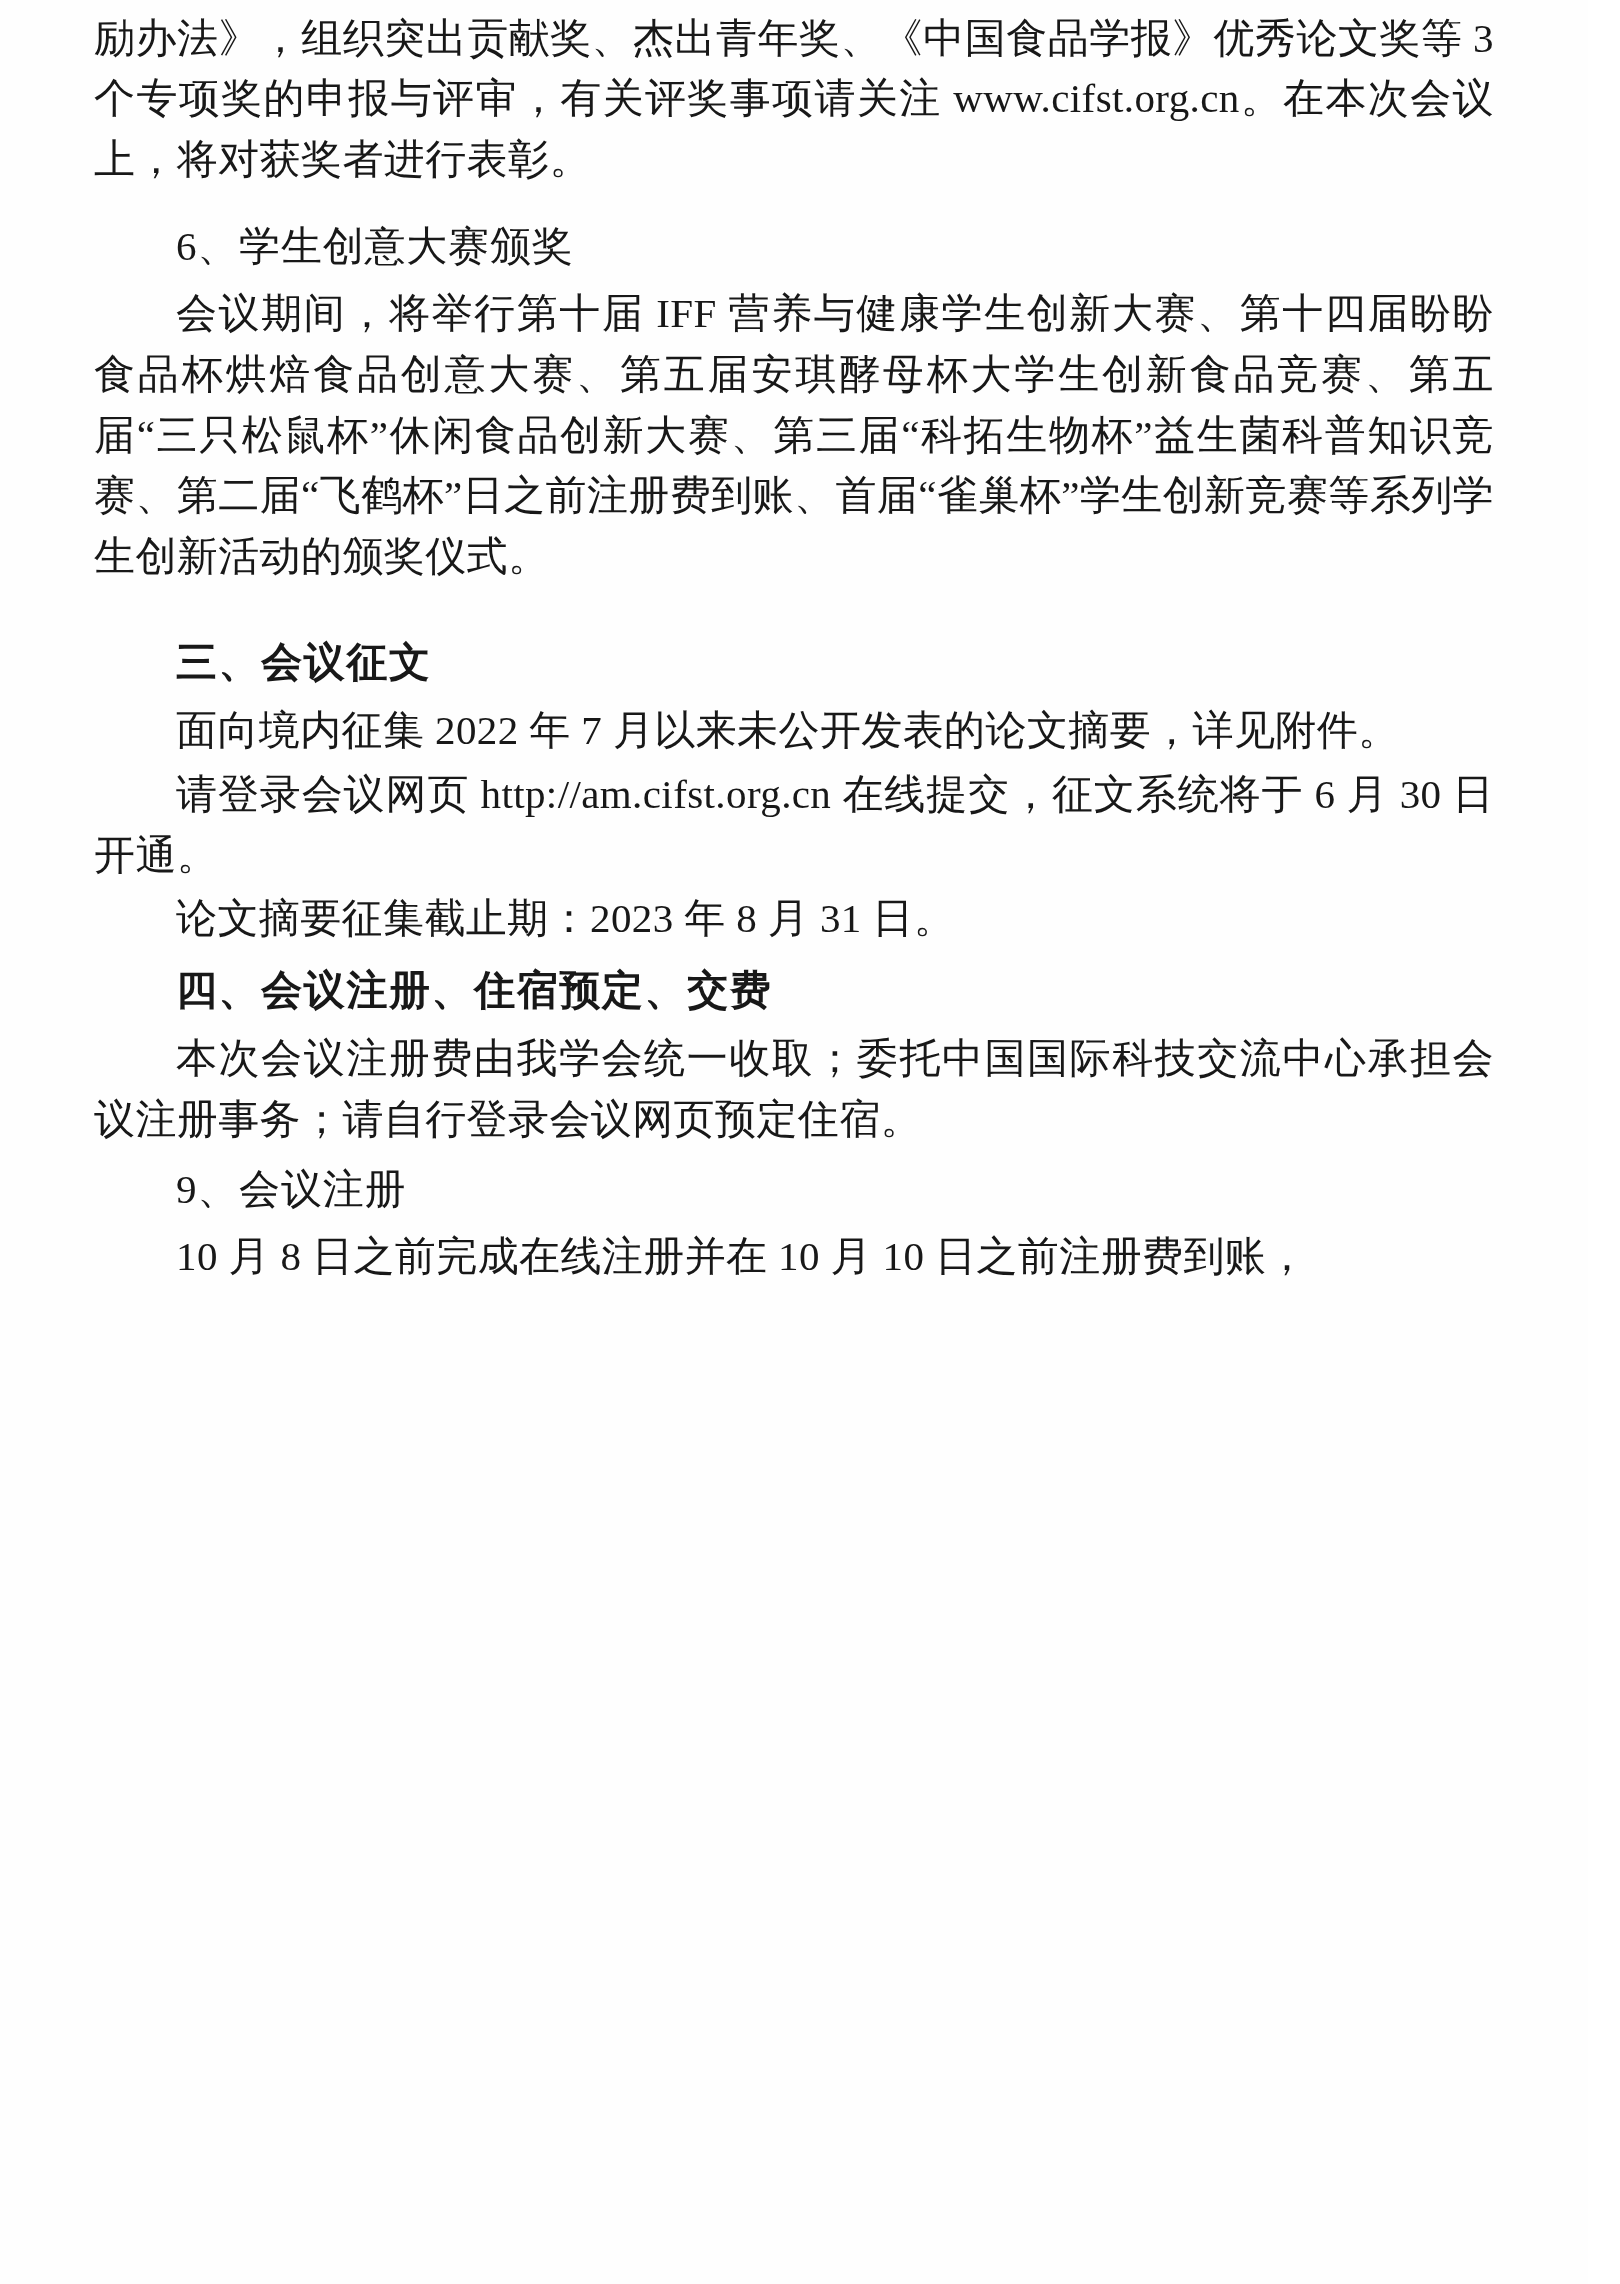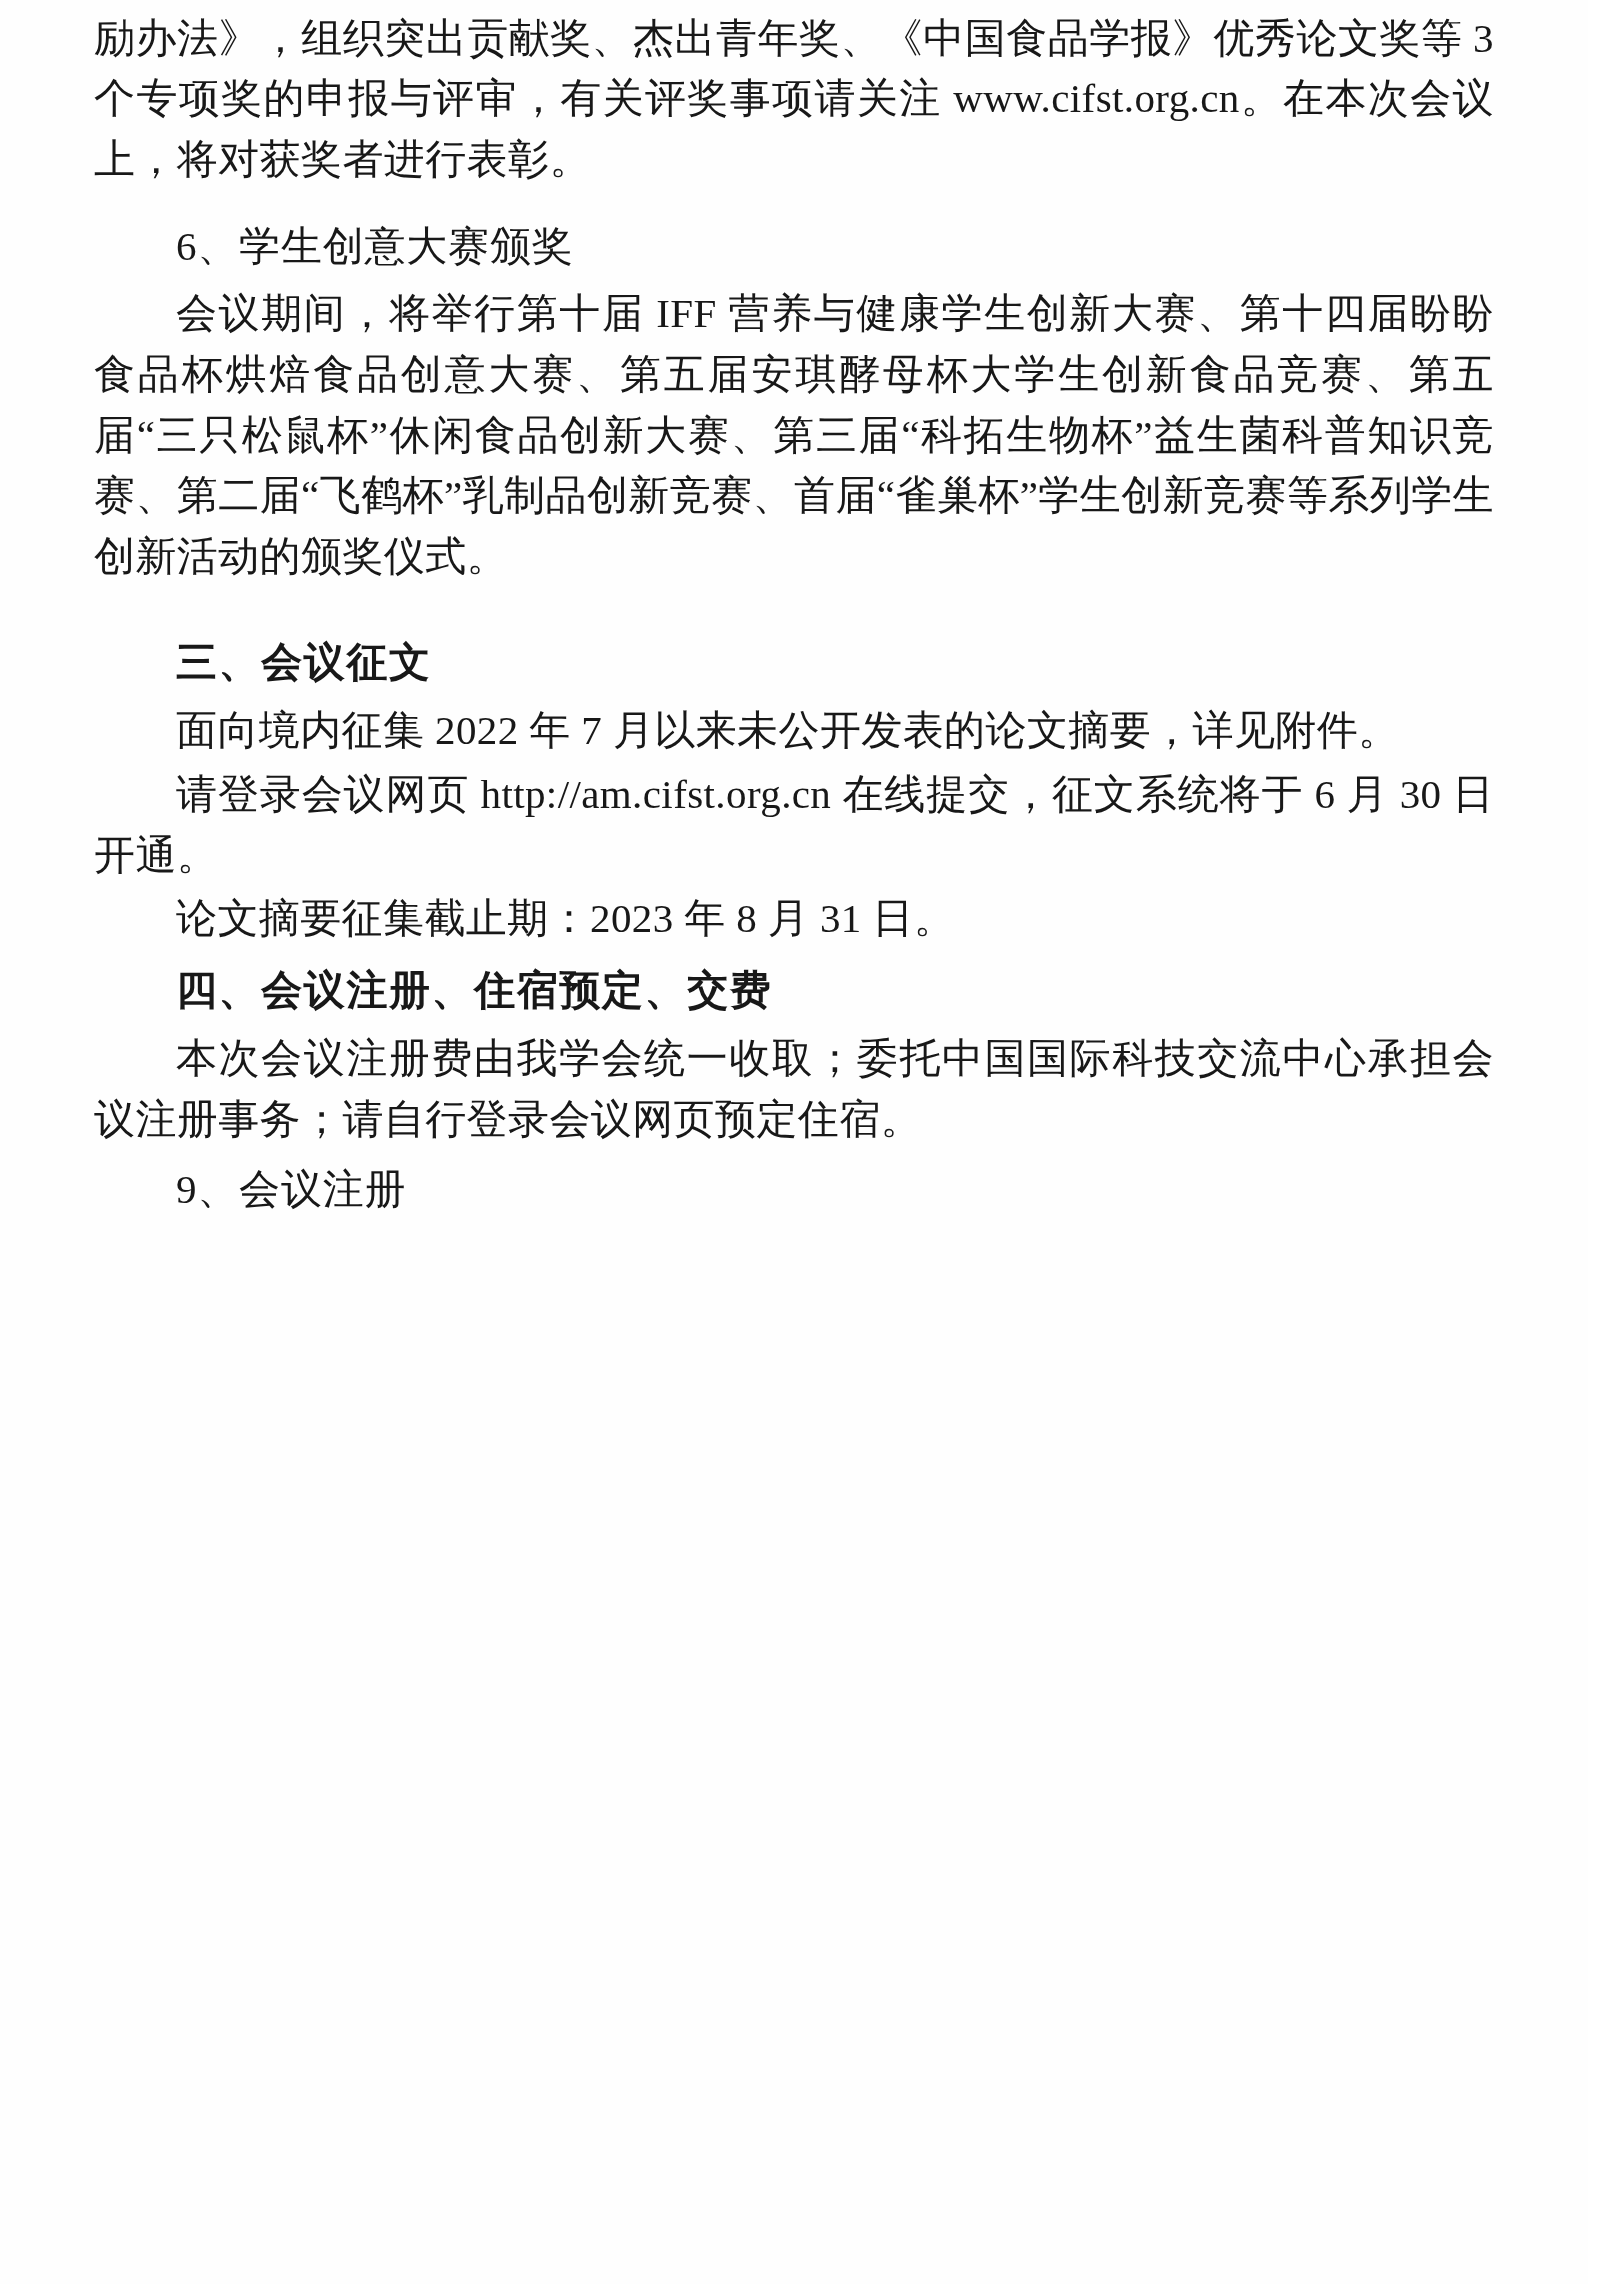--- a/index.html
+++ b/index.html
@@ -58,35 +58,36 @@
 
 <div class="page">
   <div class="doc-body">
 
     <p class="body">励办法》，组织突出贡献奖、杰出青年奖、《中国食品学报》优秀论文奖等 3 个专项奖的申报与评审，有关评奖事项请关注 www.cifst.org.cn。在本次会议上，将对获奖者进行表彰。</p>
 
     <div class="gap-sm"></div>
 
     <p class="subheading">6、学生创意大赛颁奖</p>
 
-    <p class="indent">会议期间，将举行第十届 IFF 营养与健康学生创新大赛、第十四届盼盼食品杯烘焙食品创意大赛、第五届安琪酵母杯大学生创新食品竞赛、第五届“三只松鼠杯”休闲食品创新大赛、第三届“科拓生物杯”益生菌科普知识竞赛、第二届“飞鹤杯”乳制品创新竞赛、首届“雀巢杯”学生创新竞赛等系列学生创新活动的颁奖仪式。</p>
+    <p class="indent">会议期间，将举行第十届 IFF 营养与健康学生创新大赛、第十四届盼盼食品杯烘焙食品创意大赛、第五届安琪酵母杯大学生创新食品竞赛、第五届“三只松鼠杯”休闲食品创新大赛、第三届“科拓生物杯”益生菌科普知识竞赛、第二届“飞鹤杯”日之前注册费到账、首届“雀巢杯”学生创新竞赛等系列学生创新活动的颁奖仪式。</p>
 
     <div class="gap-md"></div>
 
     <p class="heading">三、会议征文</p>
 
     <p class="indent">面向境内征集 2022 年 7 月以来未公开发表的论文摘要，详见附件。</p>
 
     <p class="indent">请登录会议网页 http://am.cifst.org.cn 在线提交，征文系统将于 6 月 30 日开通。</p>
 
     <p class="indent">论文摘要征集截止期：2023 年 8 月 31 日。</p>
 
     <p class="heading">四、会议注册、住宿预定、交费</p>
 
     <p class="indent">本次会议注册费由我学会统一收取；委托中国国际科技交流中心承担会议注册事务；请自行登录会议网页预定住宿。</p>
 
     <p class="subheading">9、会议注册</p>
 
 
+    <p class="indent">10 月 8 日之前完成在线注册并在 10 月 10 日之前注册费到账，</p>
 
   </div>
 </div>
 
 
 </body></html>

